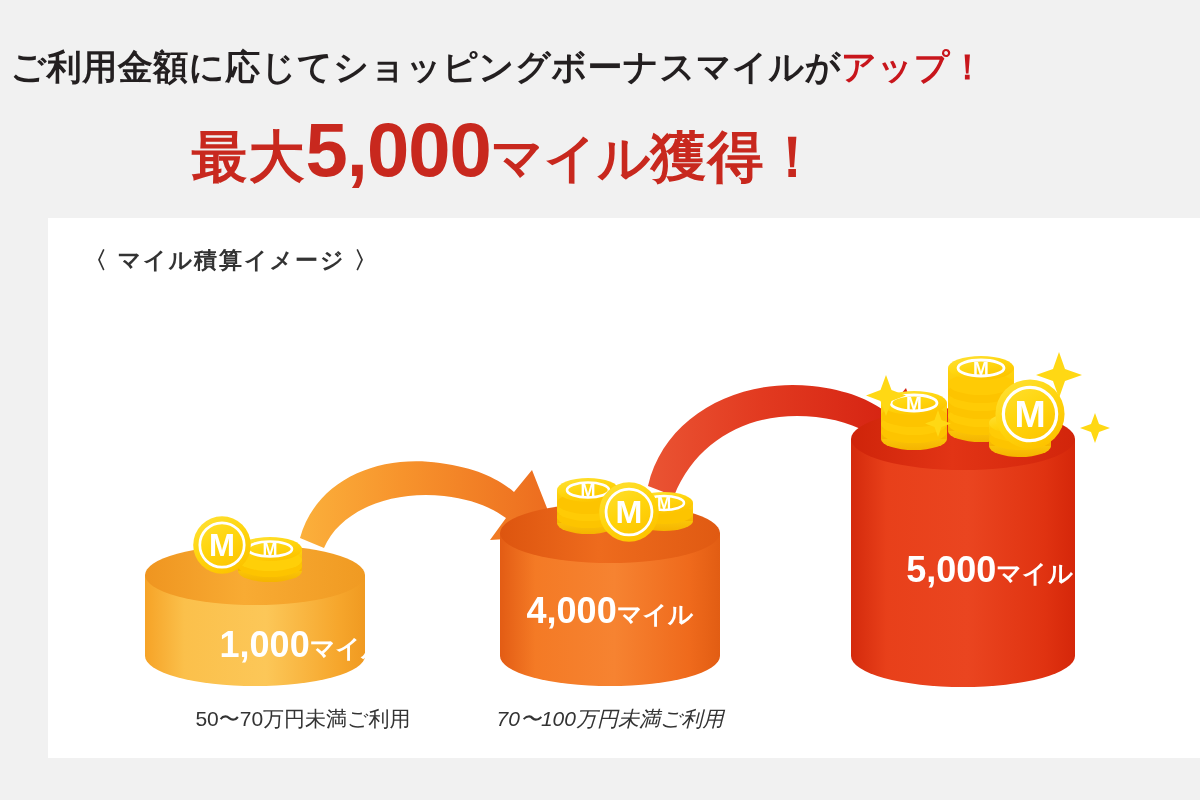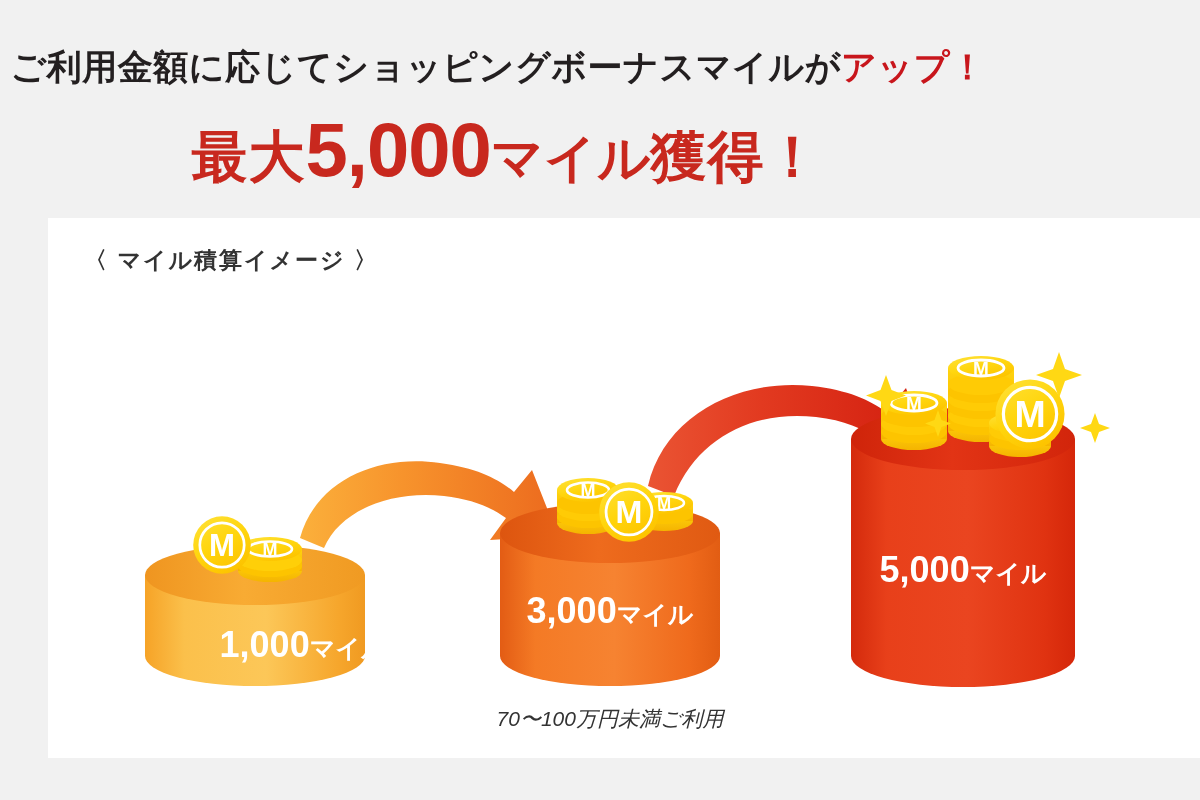--- a/index.html
+++ b/index.html
@@ -118,21 +118,21 @@
     font-weight: 700;
     letter-spacing: 0px;
   }
   .cyl-label .mile {
     font-size: 25px;
     font-weight: 700;
     letter-spacing: 0px;
   }
   .cyl-label.l1 { left: 145px; top: 409px; width: 220px; }
   .cyl-label.l2 { left: 452px; top: 375px; width: 220px; }
-  .cyl-label.l3 { left: 805px; top: 334px; width: 220px; }
+  .cyl-label.l3 { left: 805px; top: 334px; width: 220px; text-align: right; }
 
   .caption {
     position: absolute;
     color: #333333;
     font-size: 21px;
     font-weight: 500;
     white-space: nowrap;
     text-align: center;
     letter-spacing: 0px;
   }
@@ -358,19 +358,20 @@
         <path d="M 838 157 L 843.5 172 L 858 177.5 L 843.5 183 L 838 198 L 832.5 183 L 818 177.5 L 832.5 172 Z"></path>
         <path d="M 1011 134 L 1017 151 L 1034 157 L 1017 163 L 1011 180 L 1005 163 L 988 157 L 1005 151 Z"></path>
         <path d="M 1047 195 L 1051 206 L 1062 210 L 1051 214 L 1047 225 L 1043 214 L 1032 210 L 1043 206 Z"></path>
         <path d="M 890 192 L 893.5 202 L 903 205.5 L 893.5 209 L 890 219 L 886.5 209 L 877 205.5 L 886.5 202 Z"></path>
       </g>
     </svg>
   </div>
 
   <div class="cyl-label l1"><span class="num">1,000</span><span class="mile">マイル</span></div>
 
-  <div class="cyl-label l2"><span class="num">3,000</span><span class="mile">マイル</span></div>
+  <div class="cyl-label l2"><span class="num">4,000</span><span class="mile">マイル</span></div>
 
   <div class="cyl-label l3"><span class="num">5,000</span><span class="mile">マイル</span></div>
 
+  <div class="caption c1">50〜70万円未満ご利用</div>
   <div class="caption c2">70〜100万円未満ご利用</div>
 
 </div>
 
 </body></html>

